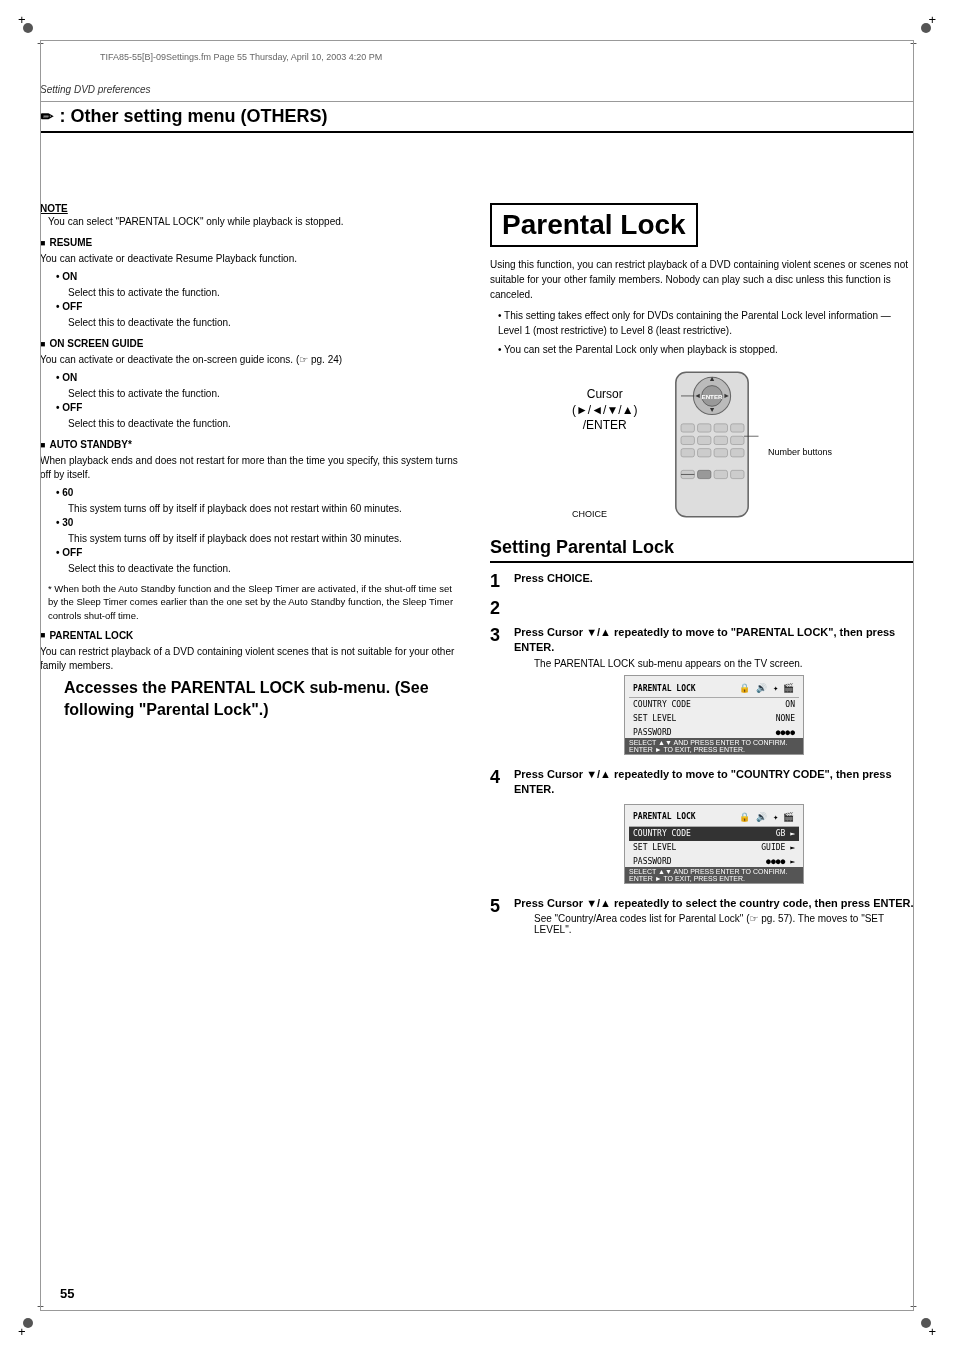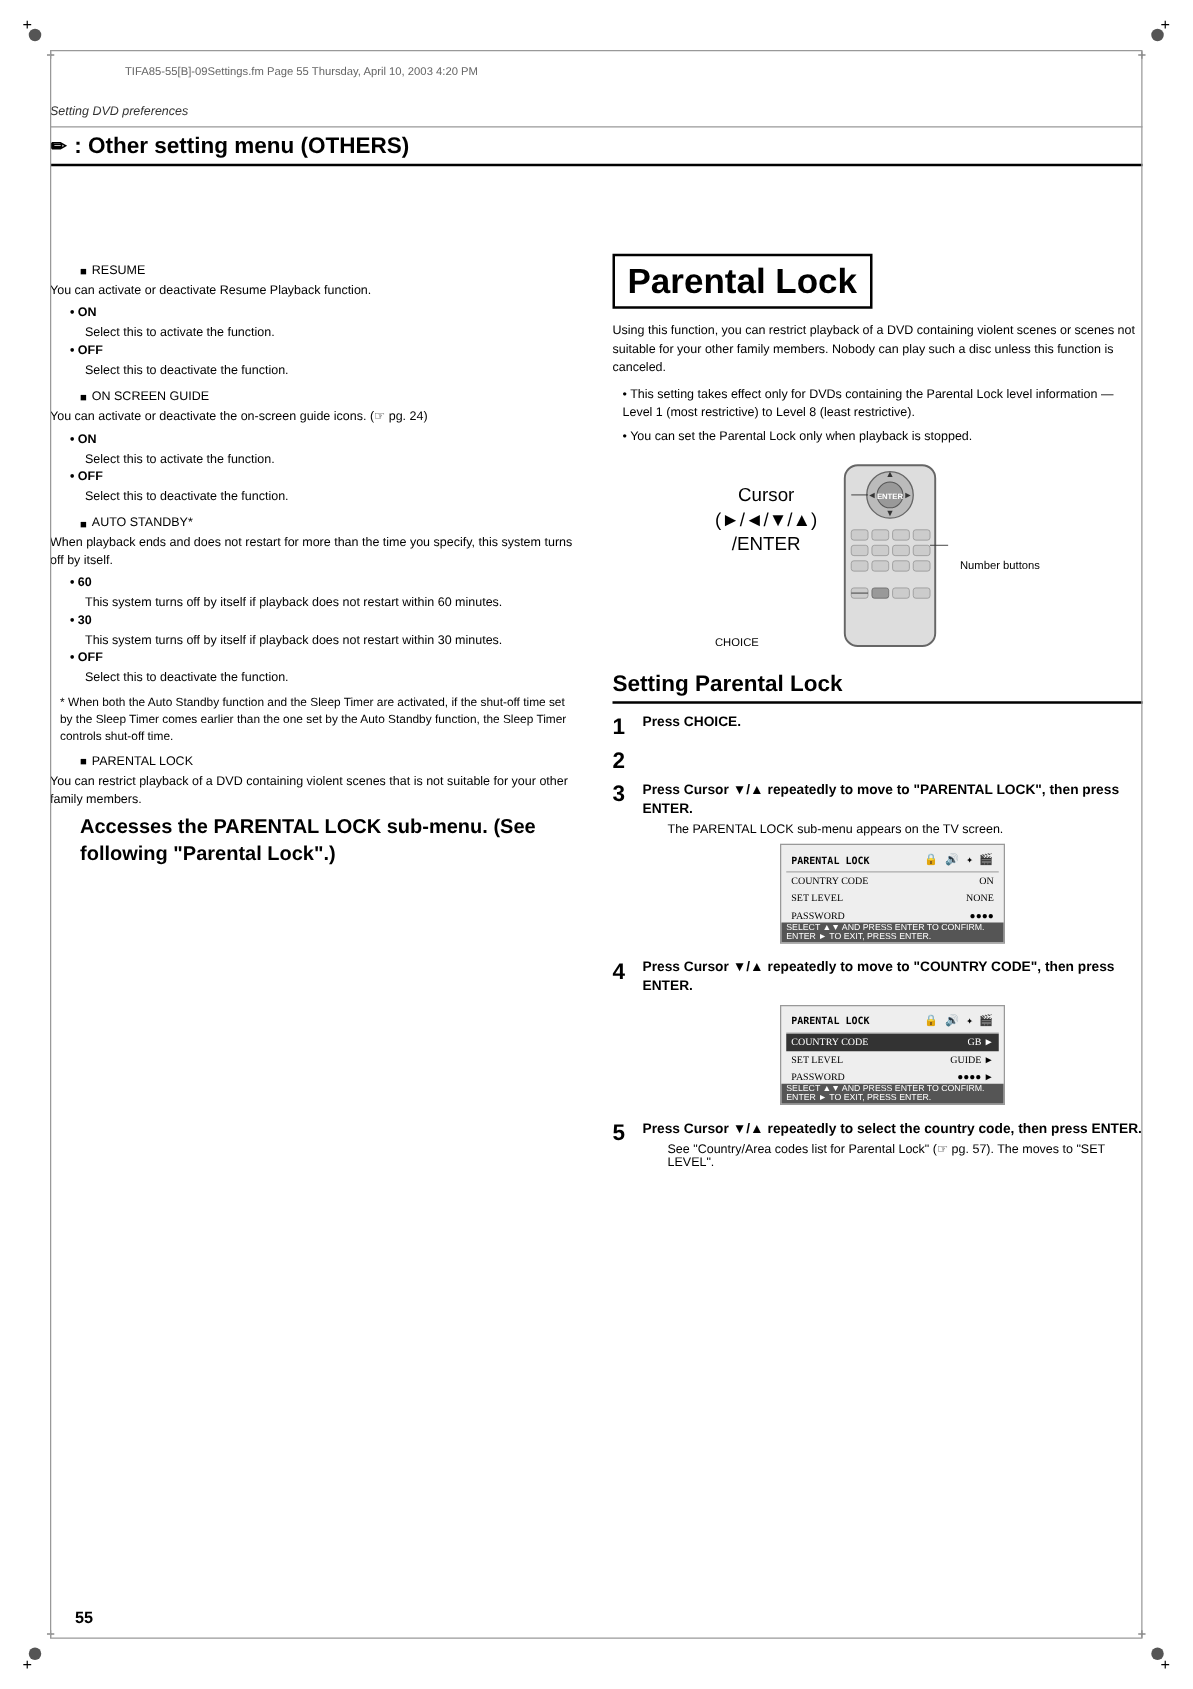--- a/index.html
+++ b/index.html
@@ -96,28 +96,27 @@
       text-decoration: underline;
       margin-bottom: 2px;
     }
     .note-text {
       font-size: 10px;
       margin-left: 8px;
     }
 
     
     .sub-heading {
-      font-weight: normal;
+      font-weight: bold;
       font-size: 10px;
       margin-top: 8px;
       margin-bottom: 4px;
       display: flex;
       align-items: center;
       gap: 4px;
-      padding-left: 24px;
     }
     .sub-heading::before {
       content: '■';
       font-size: 9px;
     }
 
     .sub-body {
       font-size: 10px;
       margin-bottom: 4px;
       line-height: 1.4;
@@ -265,21 +264,20 @@
       font-size: 8px;
       font-family: monospace;
       padding: 4px;
       line-height: 1.5;
     }
 
     .screen-row {
       display: flex;
       justify-content: space-between;
       padding: 1px 4px;
-      font-family: Liberation Serif, serif;
     }
     .screen-row.highlighted {
       background: #333;
       color: #fff;
     }
     .screen-footer {
       font-size: 7px;
       background: #555;
       color: #fff;
       padding: 1px 4px;
@@ -348,20 +346,24 @@
 
   <div class="main-heading">
     <span class="icon-pencil">✏</span>
     <span>: Other setting menu (OTHERS)</span>
   </div>
 
   <div class="content-area">
 
     <div class="left-column">
 
+      <div class="note-box">
+        <div class="note-label">NOTE</div>
+        <div class="note-text">You can select "PARENTAL LOCK" only while playback is stopped.</div>
+      </div>
 
       <div>
         <div class="sub-heading">RESUME</div>
         <div class="sub-body">You can activate or deactivate Resume Playback function.</div>
         <div class="bullet-item">
           <span class="bullet-label">• ON</span>
         </div>
         <div class="bullet-sub">Select this to activate the function.</div>
         <div class="bullet-item">
           <span class="bullet-label">• OFF</span>
@@ -422,21 +424,21 @@
       </div>
       <div class="parental-bullet">
         • <span>You can set the Parental Lock only when playback is stopped.</span>
       </div>
 
       
       <div class="remote-diagram">
         <div class="remote-svg-container">
 
           <div class="cursor-label">
-            <span style="white-space:pre-line;font-size:15px;">Cursor
+            <span style="white-space:pre-line;font-size:12px;">Cursor
 (►/◄/▼/▲)
 /ENTER</span>
           </div>
 
           <div class="number-buttons-label">Number buttons</div>
 
           <div class="choice-label">CHOICE</div>
 
           <svg class="remote-svg" viewBox="0 0 120 150">
 

